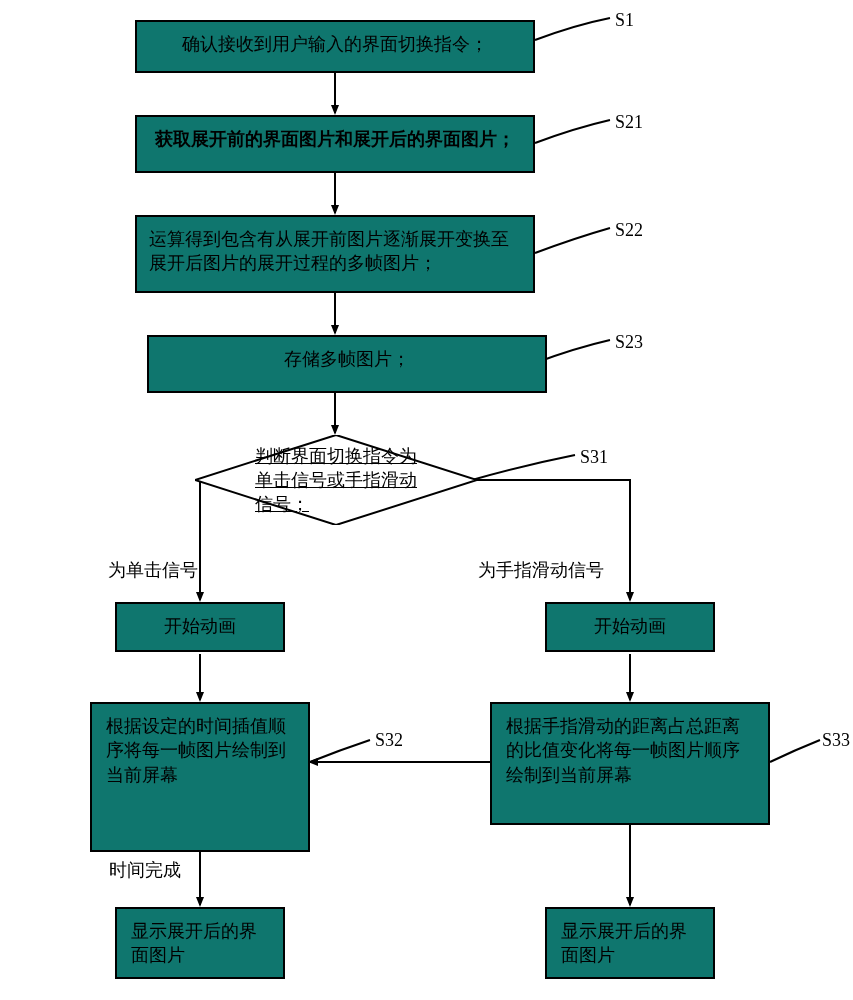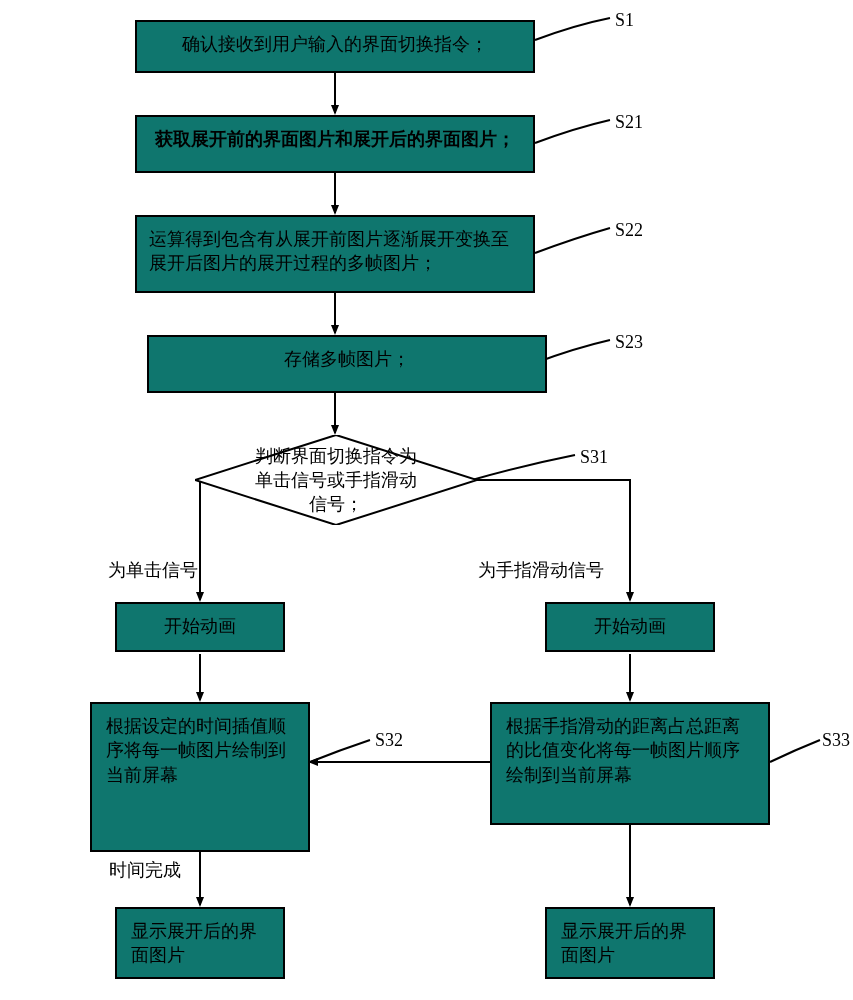--- a/index.html
+++ b/index.html
@@ -37,24 +37,24 @@
   }
   .diamond-bg {
     position: absolute;
     left: 0; top: 0;
   }
   .diamond-text {
     position: absolute;
     display: flex;
     align-items: center;
     justify-content: center;
-    text-align: center;
     width: 100%;
     height: 100%;
     padding: 0 60px;
+    text-decoration: underline;
   }
   svg.connector {
     position: absolute;
     left: 0;
     top: 0;
     width: 853px;
     height: 1000px;
     pointer-events: none;
   }
 </style>

